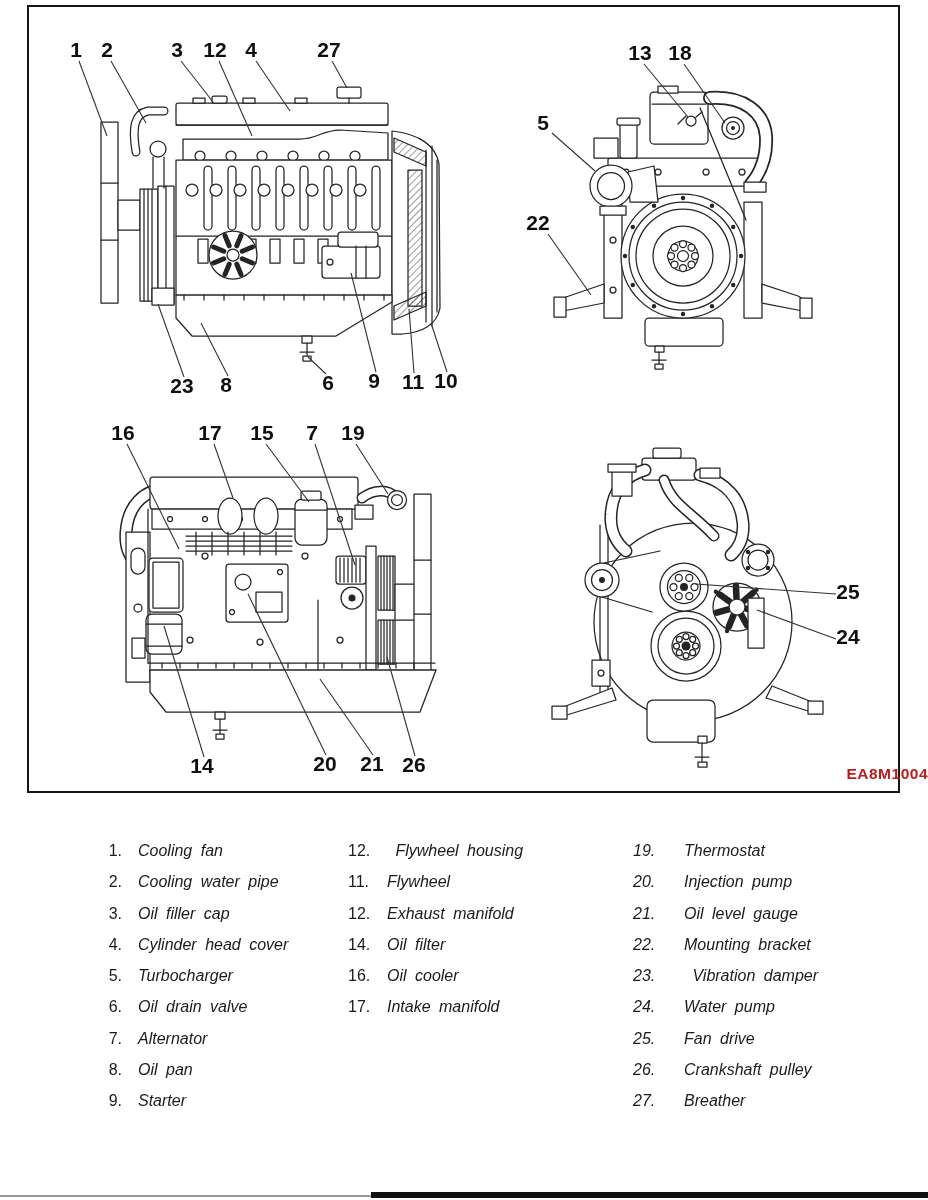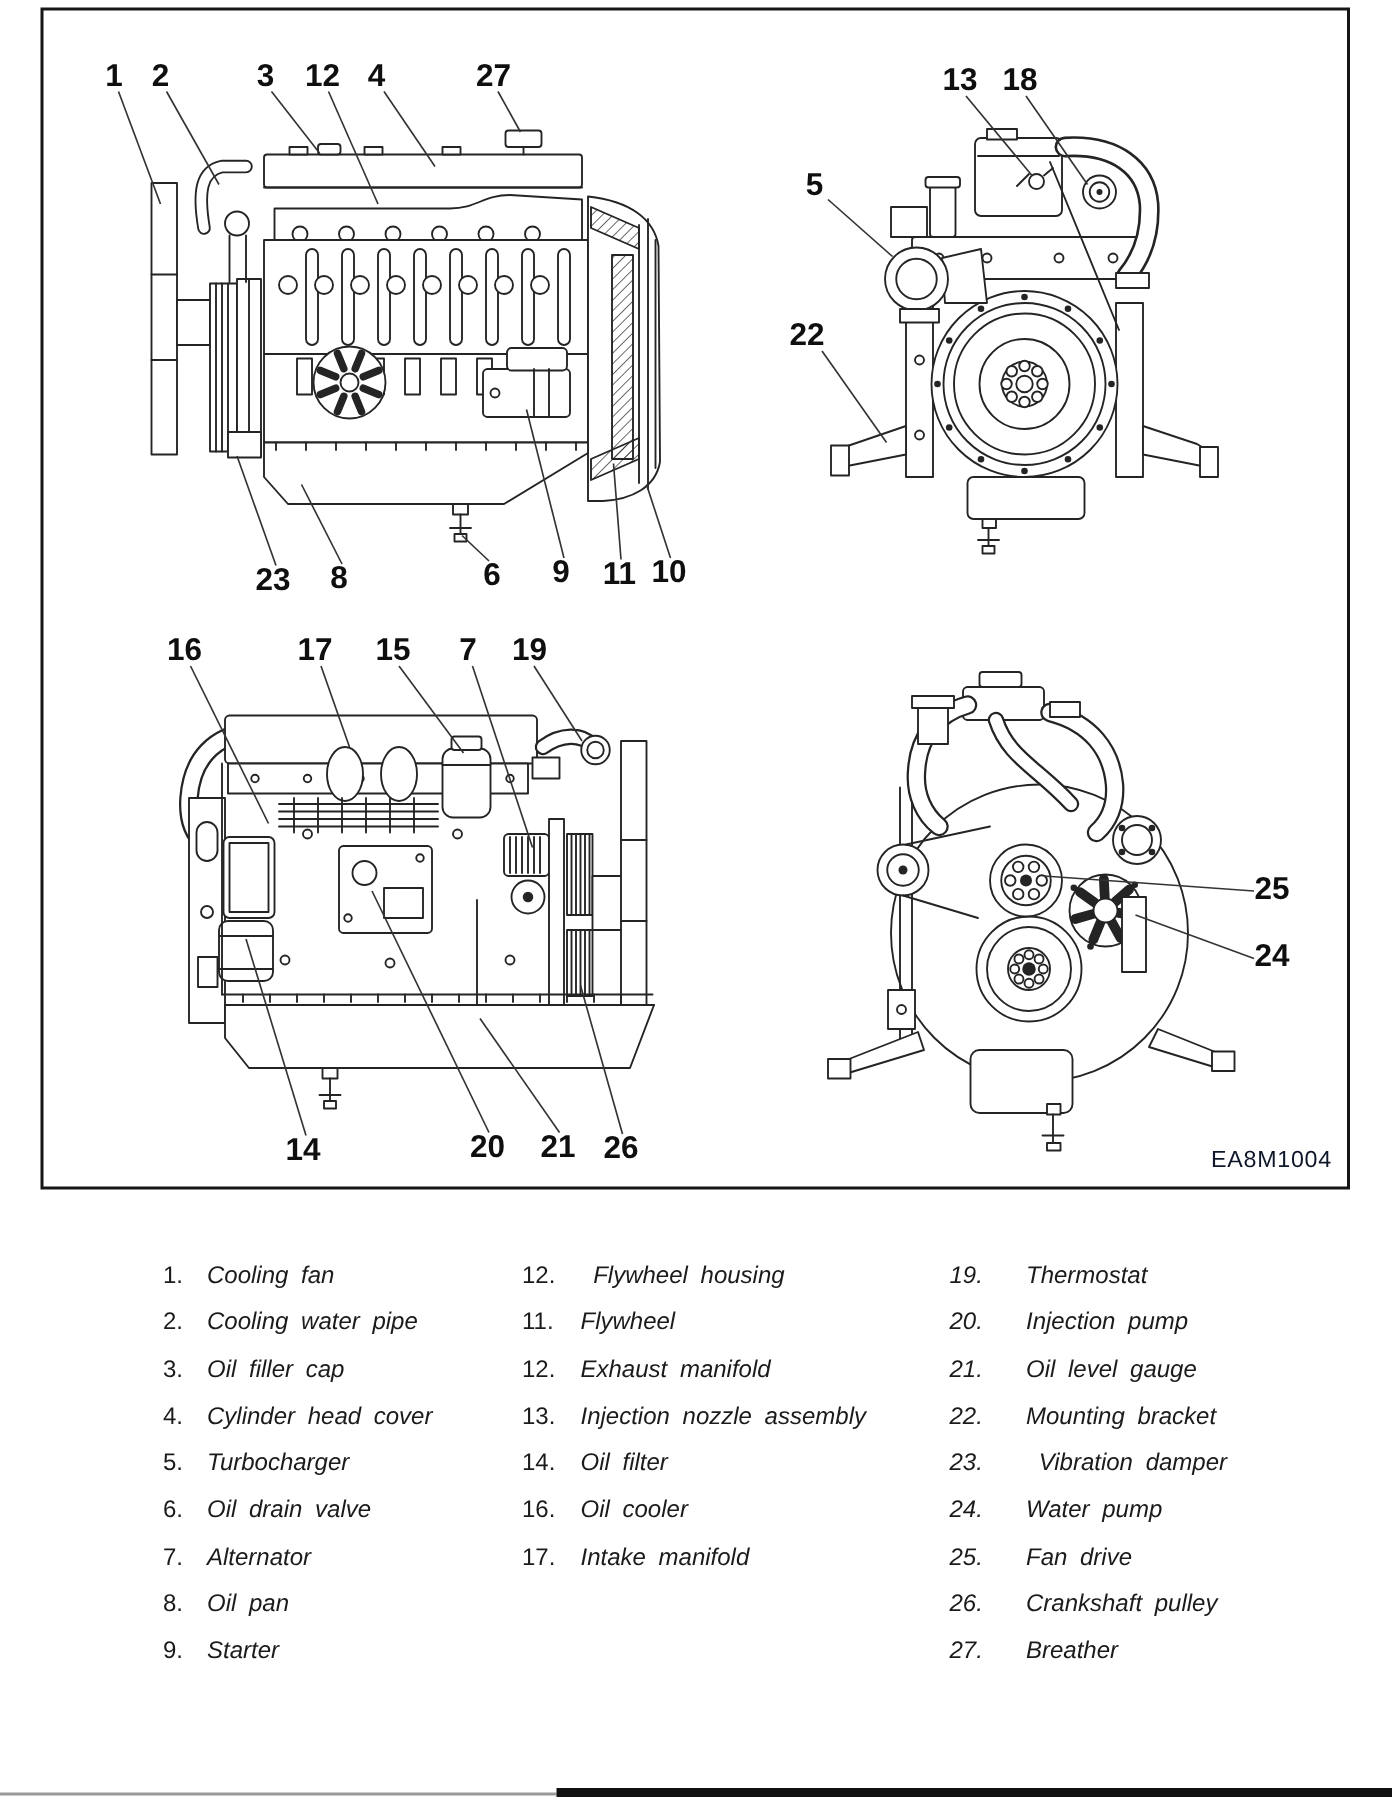--- a/index.html
+++ b/index.html
@@ -17,21 +17,21 @@
   .art .sw9{stroke-width:9;}
   .art .sw65w{stroke-width:6.5;stroke:#fff;}
   .art .sw11{stroke-width:11;}
   .art .sw8w{stroke-width:8;stroke:#fff;}
   .art .sw13{stroke-width:13;}
   .art .sw10w{stroke-width:10;stroke:#fff;}
   .art .sw14{stroke-width:14;}
   .art .sw105w{stroke-width:10.5;stroke:#fff;}
   .leader{stroke:#333;stroke-width:1.1;fill:none;}
   .callout{fill:#0f0f0f;stroke:none;font:700 21px "Liberation Sans","DejaVu Sans",sans-serif;text-anchor:middle;}
-  .figcode{position:absolute;left:760px;top:765px;width:128px;text-align:right;font-size:15.5px;color:#0f172a;letter-spacing:.5px;}
+  .figcode{position:absolute;left:800px;top:765px;width:128px;text-align:right;font-size:15.5px;color:#b91c1c;letter-spacing:.5px;font-weight:bold;}
   
   .legend{position:absolute;left:0;top:835px;width:928px;}
   .legend ul{list-style:none;margin:0;padding:0;position:absolute;top:0;}
   .legend li{height:31.25px;line-height:31.25px;display:flex;font-size:16px;color:#1b1b1b;}
   .legend .lbl{white-space:pre;word-spacing:4px;font-style:italic;}
   .col1{left:98px;}  .col1 .num{width:24px;text-align:right;} .col1 .lbl{margin-left:16px;}
   .col2{left:348px;} .col2 .num{width:27px;} .col2 .lbl{margin-left:12px;}
   .col3{left:633px;} .col3 .num{width:27px;font-style:italic;} .col3 .lbl{margin-left:24px;}
   .footline-l{position:absolute;left:0;top:1195px;width:371px;height:2px;background:#999;}
   .footline-r{position:absolute;left:371px;top:1192px;width:557px;height:6px;background:#111;}
@@ -539,24 +539,20 @@
         </li>
         <li>
           <span class="num">11.</span>
           <span class="lbl">Flywheel</span>
         </li>
         <li>
           <span class="num">12.</span>
           <span class="lbl">Exhaust manifold</span>
         </li>
         <li>
-          <span class="num">13.</span>
-          <span class="lbl">Injection nozzle assembly</span>
-        </li>
-        <li>
           <span class="num">14.</span>
           <span class="lbl">Oil filter</span>
         </li>
         <li>
           <span class="num">16.</span>
           <span class="lbl">Oil cooler</span>
         </li>
         <li>
           <span class="num">17.</span>
           <span class="lbl">Intake manifold</span>

